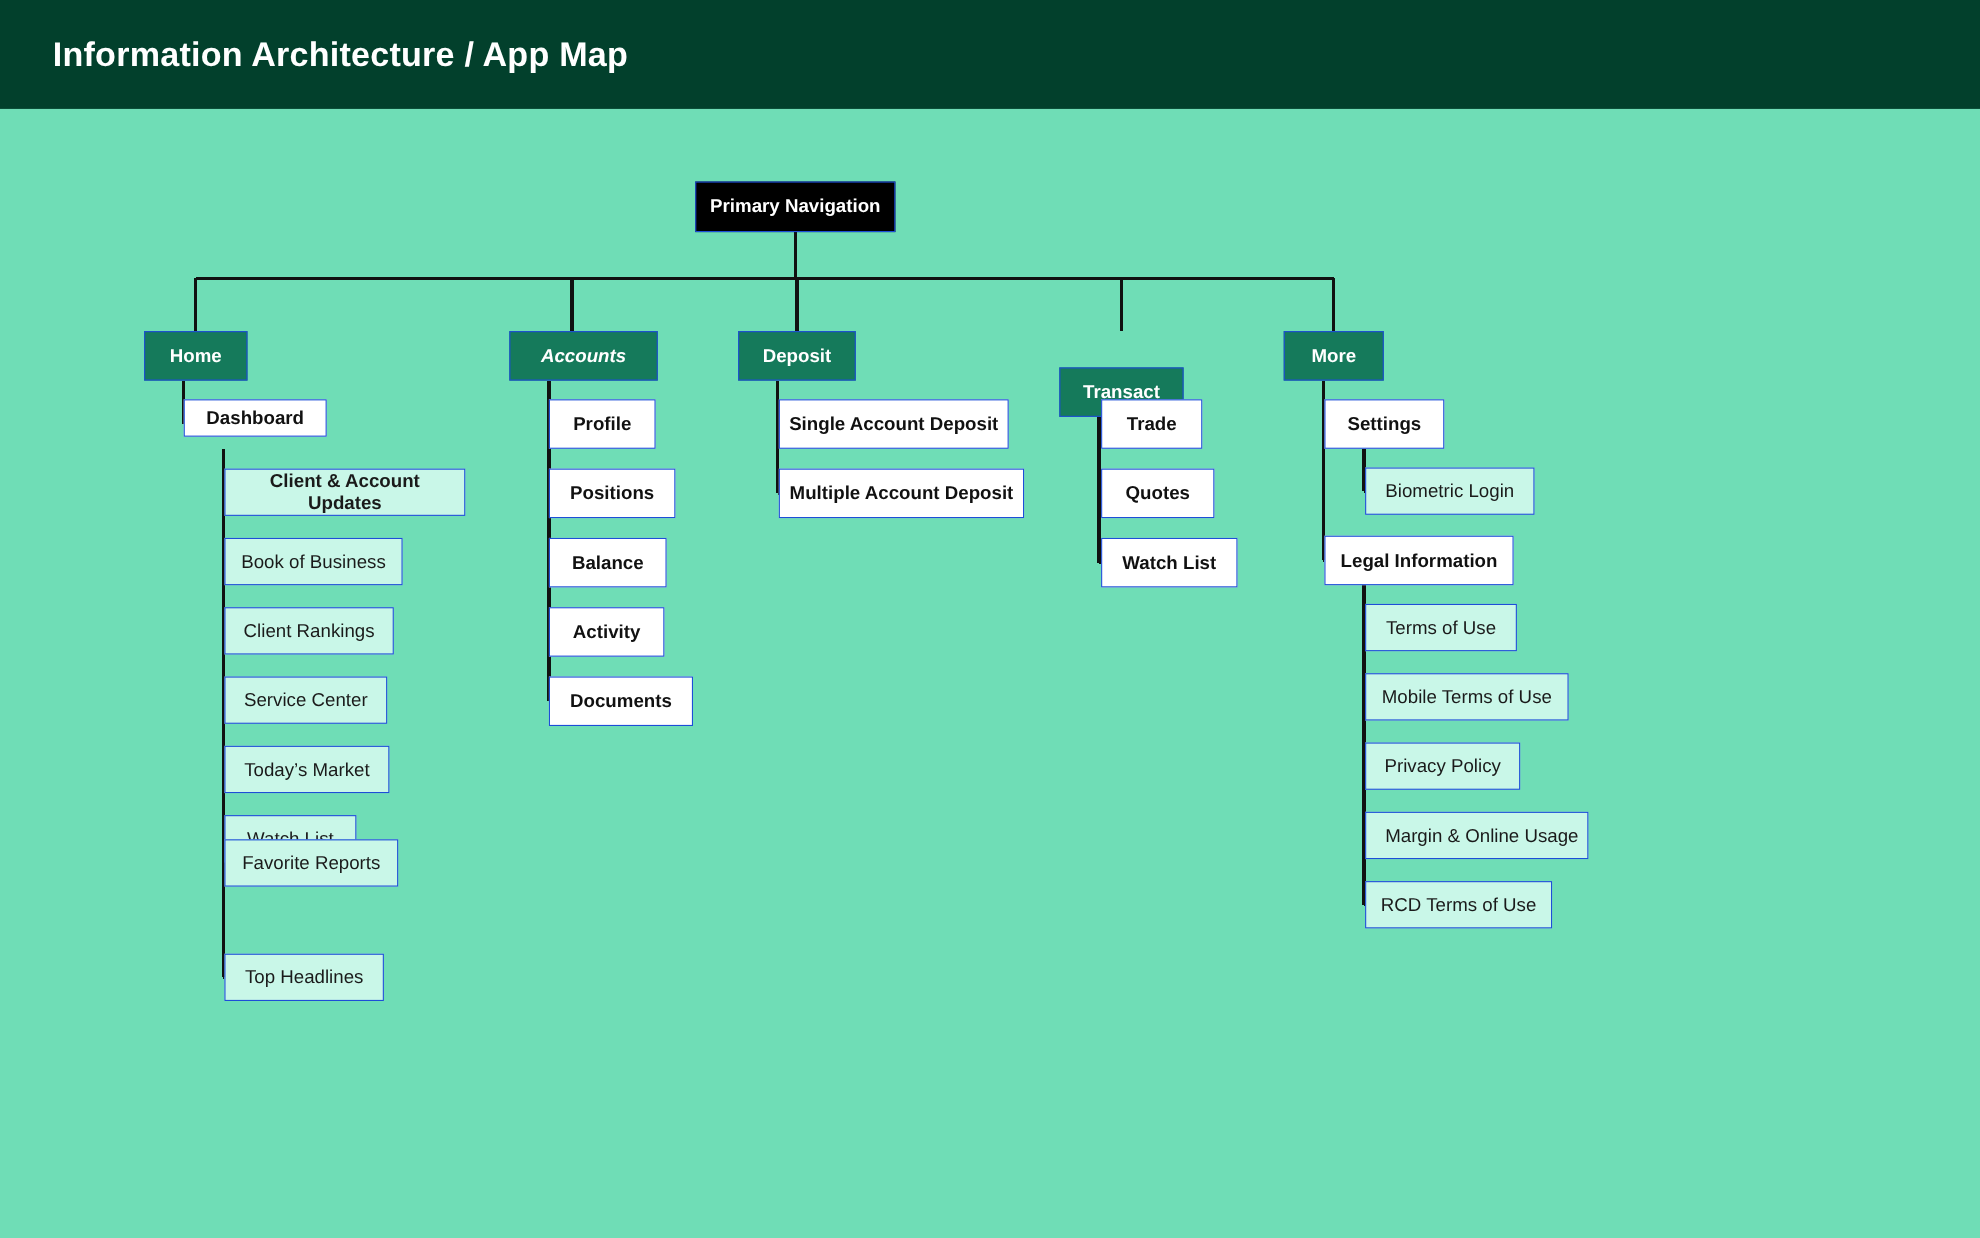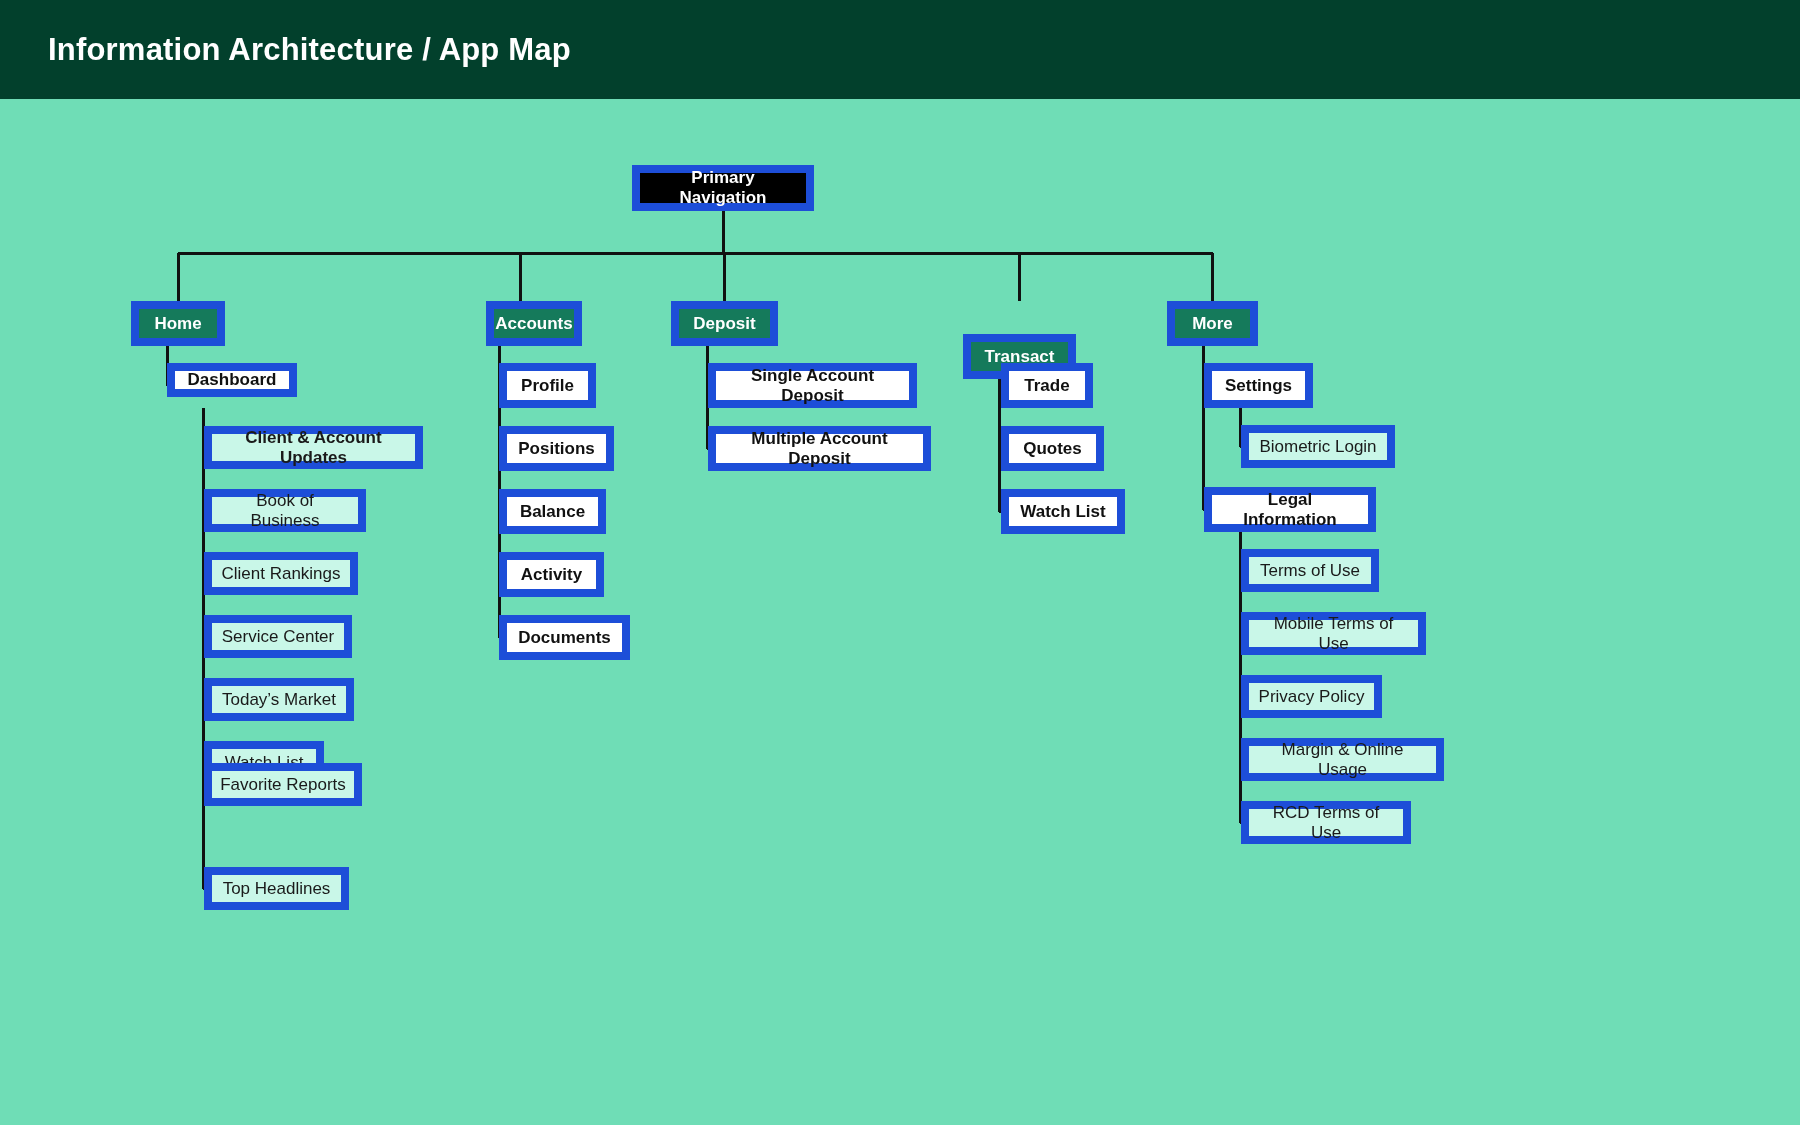--- a/index.html
+++ b/index.html
@@ -35,21 +35,21 @@
   
   #wires {
     position: absolute;
     left: 0; top: 0;
     width: 1800px; height: 1125px;
     pointer-events: none;
   }
   
   .node {
     position: absolute;
-    border: 8px solid #1d4ed8;
+    border: 1px solid #1d4ed8;
     display: flex;
     align-items: center;
     justify-content: center;
     text-align: center;
     line-height: 1.15;
     z-index: 3;
   }
   .node .lbl { display: block; padding: 0 8px; }
 
   .node.root {
@@ -150,21 +150,21 @@
       <path d="M1240 822.5 L1241 822.5" stroke="#111111" stroke-width="3" fill="none" shape-rendering="crispEdges"></path>
     </svg>
 
   <div id="nodes">
       <div class="node root" style="left: 632px; top: 165px; width: 182px; height: 46px;">
         <span class="lbl">Primary Navigation</span>
       </div>
       <div class="node lvl1" style="left: 131px; top: 301px; width: 94px; height: 45px;">
         <span class="lbl">Home</span>
       </div>
-      <div class="node lvl1" style="left: 486px; top: 301px; width: 96px; height: 45px;">
+      <div class="node lvl1" style="left: 463px; top: 301px; width: 135px; height: 45px; font-style: italic;">
         <span class="lbl">Accounts</span>
       </div>
       <div class="node lvl1" style="left: 671px; top: 301px; width: 107px; height: 45px;">
         <span class="lbl">Deposit</span>
       </div>
       <div class="node lvl1" style="left: 963px; top: 301px; width: 113px; height: 45px; margin-top: 33px;">
         <span class="lbl">Transact</span>
       </div>
       <div class="node lvl1" style="left: 1167px; top: 301px; width: 91px; height: 45px;">
         <span class="lbl">More</span>
@@ -237,21 +237,21 @@
       </div>
       <div class="node lvl3" style="left: 1241px; top: 549px; width: 138px; height: 43px;">
         <span class="lbl">Terms of Use</span>
       </div>
       <div class="node lvl3" style="left: 1241px; top: 612px; width: 185px; height: 43px;">
         <span class="lbl">Mobile Terms of Use</span>
       </div>
       <div class="node lvl3" style="left: 1241px; top: 675px; width: 141px; height: 43px;">
         <span class="lbl">Privacy Policy</span>
       </div>
-      <div class="node lvl3" style="left: 1241px; top: 738px; width: 203px; height: 43px;">
+      <div class="node lvl3" style="left: 1241px; top: 738px; width: 203px; height: 43px; justify-content: flex-end;">
         <span class="lbl">Margin &amp; Online Usage</span>
       </div>
       <div class="node lvl3" style="left: 1241px; top: 801px; width: 170px; height: 43px;">
         <span class="lbl">RCD Terms of Use</span>
       </div>
     </div>
 
 </div>
 
 </body></html>

